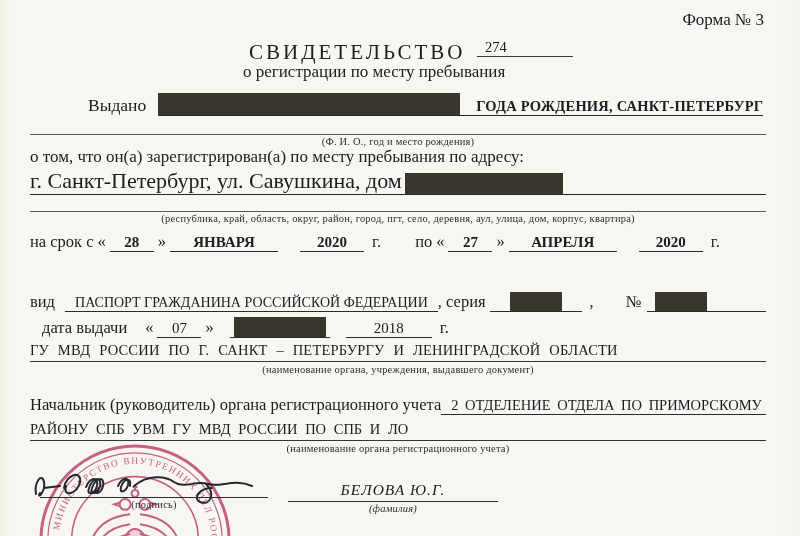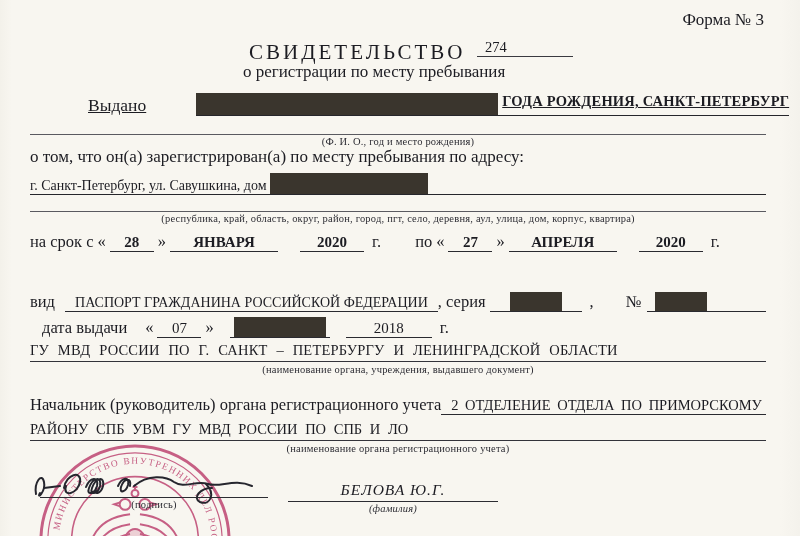--- a/index.html
+++ b/index.html
@@ -16,31 +16,31 @@
   .bold{font-weight:bold;}
   .slot{display:inline-flex;justify-content:center;align-items:flex-end;border-bottom:1.5px solid #2a2a30;}
   .row{display:flex;align-items:flex-end;}
   .nowrap{white-space:nowrap;}
 
   .form-label{top:10px;right:36px;font-size:17px;}
   .title{top:40px;left:249px;font-size:21px;letter-spacing:3px;}
   .cert-num{top:39px;left:477px;width:96px;border-bottom:1.2px solid #3a3a40;font-size:14.5px;padding-left:8px;box-sizing:border-box;}
   .subtitle{top:62px;left:243px;font-size:17px;}
 
-  .issued-row{top:93px;left:88px;right:47px;text-decoration:underline;}
+  .issued-row{top:93px;left:88px;right:47px;}
   .issued-label{font-size:17.5px;margin-right:12px;line-height:1.2;}
-  .issued-field{flex:1;border-bottom:1.5px solid #26262b;display:flex;align-items:flex-start;gap:4px;padding-bottom:0px;margin-left:38px;}
+  .issued-field{flex:1;border-bottom:1.5px solid #26262b;display:flex;align-items:flex-end;gap:16px;padding-bottom:0px;}
   .issued-suffix{font-size:14.5px;white-space:nowrap;letter-spacing:.2px;}
 
   .fio-line{top:134px;left:30px;right:34px;}
   .fio-cap{top:136px;left:30px;right:34px;}
 
   .statement{top:147px;left:30px;font-size:17px;}
   .addr-row{top:169px;left:30px;right:34px;border-bottom:1.5px solid #26262b;height:25px;}
-  .addr-text{font-size:14px;}
+  .addr-text{font-size:22px;}
   .addr-line2{top:211px;left:30px;right:34px;}
   .addr-cap{top:213px;left:30px;right:34px;}
 
   .period-row{top:232px;left:30px;right:28px;font-size:16.5px;}
   .q{margin:0 4px;}
   .day-slot{width:44px;font-size:15px;}
   .month-slot{width:108px;font-size:15px;}
   .year-slot{width:64px;font-size:15px;}
   .gsuf{margin-left:8px;}
   .po{margin-left:34px;}

